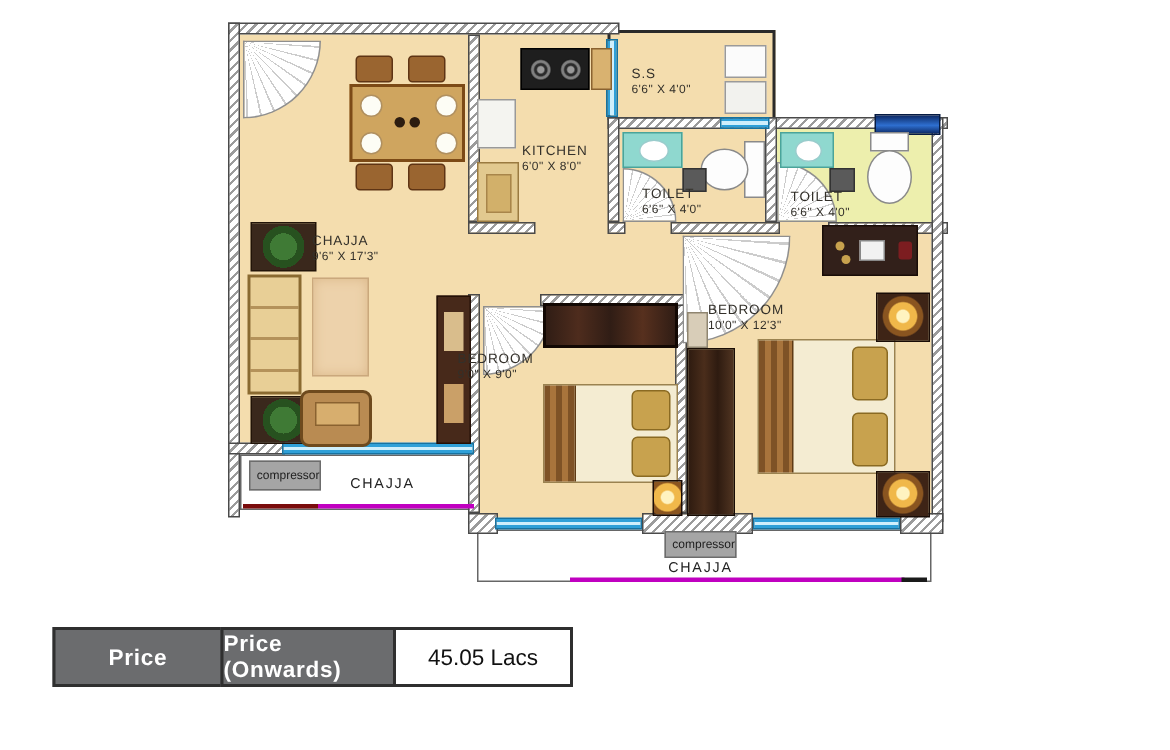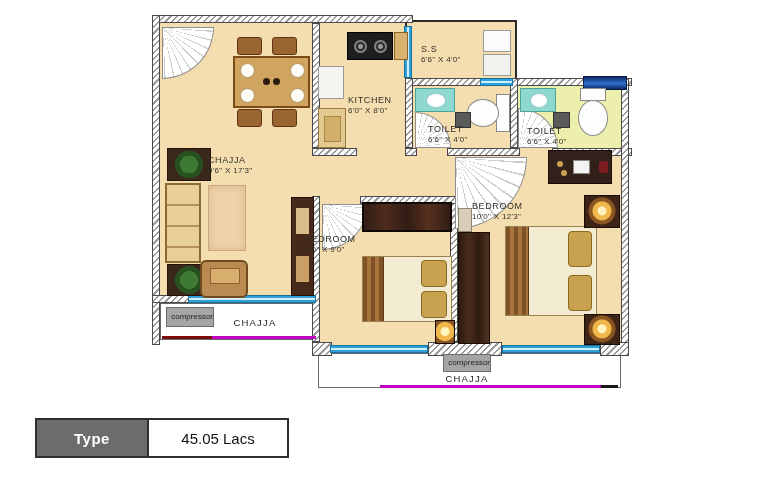--- a/index.html
+++ b/index.html
@@ -206,17 +206,18 @@
   <div class="rlabel" style="left:305px;top:234px;width:80px;">
     <div class="rname">BEDROOM</div>
     <div class="rdims">9'0" X 9'0"</div>
   </div>
   <div class="rlabel" style="left:472px;top:201px;width:80px;">
     <div class="rname">BEDROOM</div>
     <div class="rdims">10'0" X 12'3"</div>
   </div>
 
   <div class="spec">
-    <div class="cell hd" style="width:114px;">Type</div>
-    <div class="cell val" style="width:142px;margin-left:-2px;">45.05 Lacs</div>
+    <div class="cell hd" style="width:114px;">Price</div>
+    <div class="cell hd" style="width:117px;margin-left:-2px;">Price (Onwards)</div>
+    <div class="cell val" style="width:120px;margin-left:-2px;">45.05 Lacs</div>
   </div>
 
 </div>
 
 </body></html>

